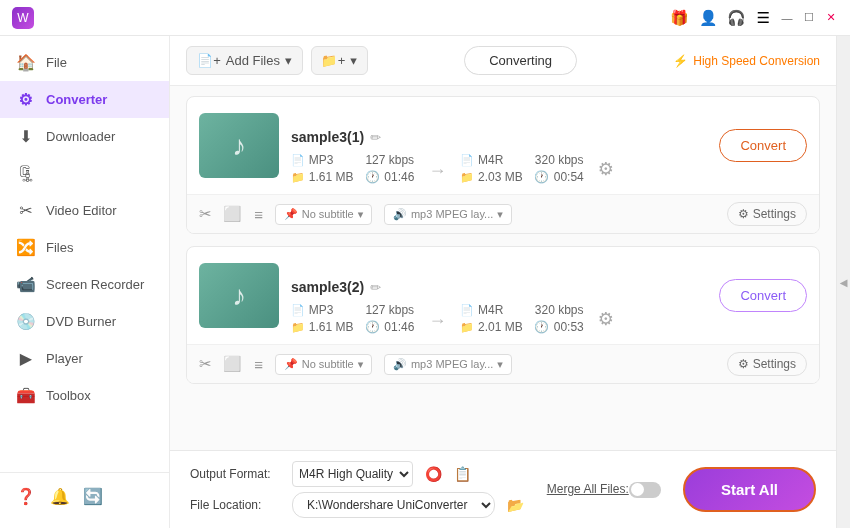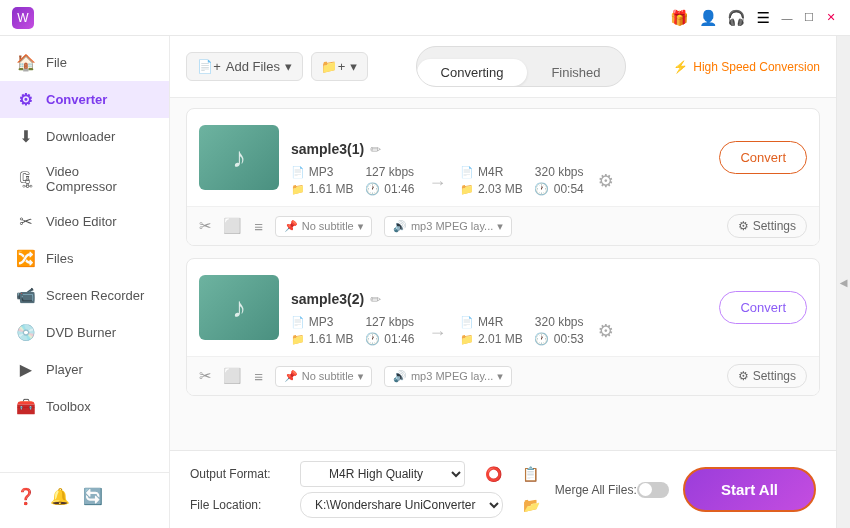--- a/index.html
+++ b/index.html
@@ -88,21 +88,20 @@
       overflow: hidden;
       background: #f0f0f0;
     }
     .tab-btn {
       padding: 6px 24px;
       font-size: 13px;
       cursor: pointer;
       border: none;
       background: transparent;
       color: #666;
-      margin-top: 12px;
     }
     .tab-btn.active {
       background: #fff;
       color: #333;
       font-weight: 500;
       border-radius: 20px;
       box-shadow: 0 1px 3px rgba(0,0,0,0.1);
     }
     .high-speed {
       display: flex;
@@ -228,41 +227,41 @@
     
     .bottom-bar {
       background: #fff;
       border-top: 1px solid #e8e8e8;
       padding: 10px 20px;
       display: flex;
       align-items: center;
       justify-content: space-between;
     }
     .bottom-left-options { display: flex; flex-direction: column; gap: 5px; }
-    .bottom-row { display: flex; align-items: center; gap: 20px; font-size: 12px; color: #555; }
+    .bottom-row { display: flex; align-items: center; gap: 12px; font-size: 12px; color: #555; }
     .bottom-label { font-weight: 500; color: #444; min-width: 90px; }
     .format-select {
-      padding: 4px 24px;
+      padding: 4px 2px;
       border: 1px solid #ddd;
       border-radius: 4px;
       font-size: 12px;
       color: #333;
       background: #fff;
       cursor: pointer;
     }
     .location-select {
       padding: 4px 10px;
       border: 1px solid #ddd;
       border-radius: 12px;
       font-size: 12px;
       color: #333;
       background: #fff;
       cursor: pointer;
     }
-    .merge-row { display: flex; align-items: center; font-size: 12px; color: #555; }
+    .merge-row { display: flex; align-items: flex-start; font-size: 12px; color: #555; text-decoration: underline; }
     .toggle-switch {
       width: 32px;
       height: 16px;
       background: #ccc;
       border-radius: 8px;
       position: relative;
       cursor: pointer;
     }
     .toggle-switch::after {
       content: '';
@@ -329,21 +328,20 @@
     <div class="sidebar-item active">
       <span class="sidebar-icon">⚙</span>
       <span>Converter</span>
     </div>
     <div class="sidebar-item">
       <span class="sidebar-icon">⬇</span>
       <span>Downloader</span>
     </div>
     <div class="sidebar-item">
       <span class="sidebar-icon">🗜</span>
-      <span>Video Compressor</span>
     </div>
     <div class="sidebar-item">
       <span class="sidebar-icon">✂</span>
       <span>Video Editor</span>
     </div>
     <div class="sidebar-item">
       <span class="sidebar-icon">🔀</span>
       <span>Files</span>
     </div>
     <div class="sidebar-item">
@@ -380,21 +378,20 @@
           <span>Add Files</span>
           <span>▾</span>
         </div>
         <div class="icon-btn">
           <span>📁+</span>
           <span>▾</span>
         </div>
       </div>
       <div class="tabs-container">
         <button class="tab-btn active">Converting</button>
-        <button class="tab-btn">Finished</button>
       </div>
       <div class="high-speed">
         <span>⚡</span>
         <span>High Speed Conversion</span>
       </div>
     </div>
 
     <div class="files-area">
 
       <div class="file-card">

